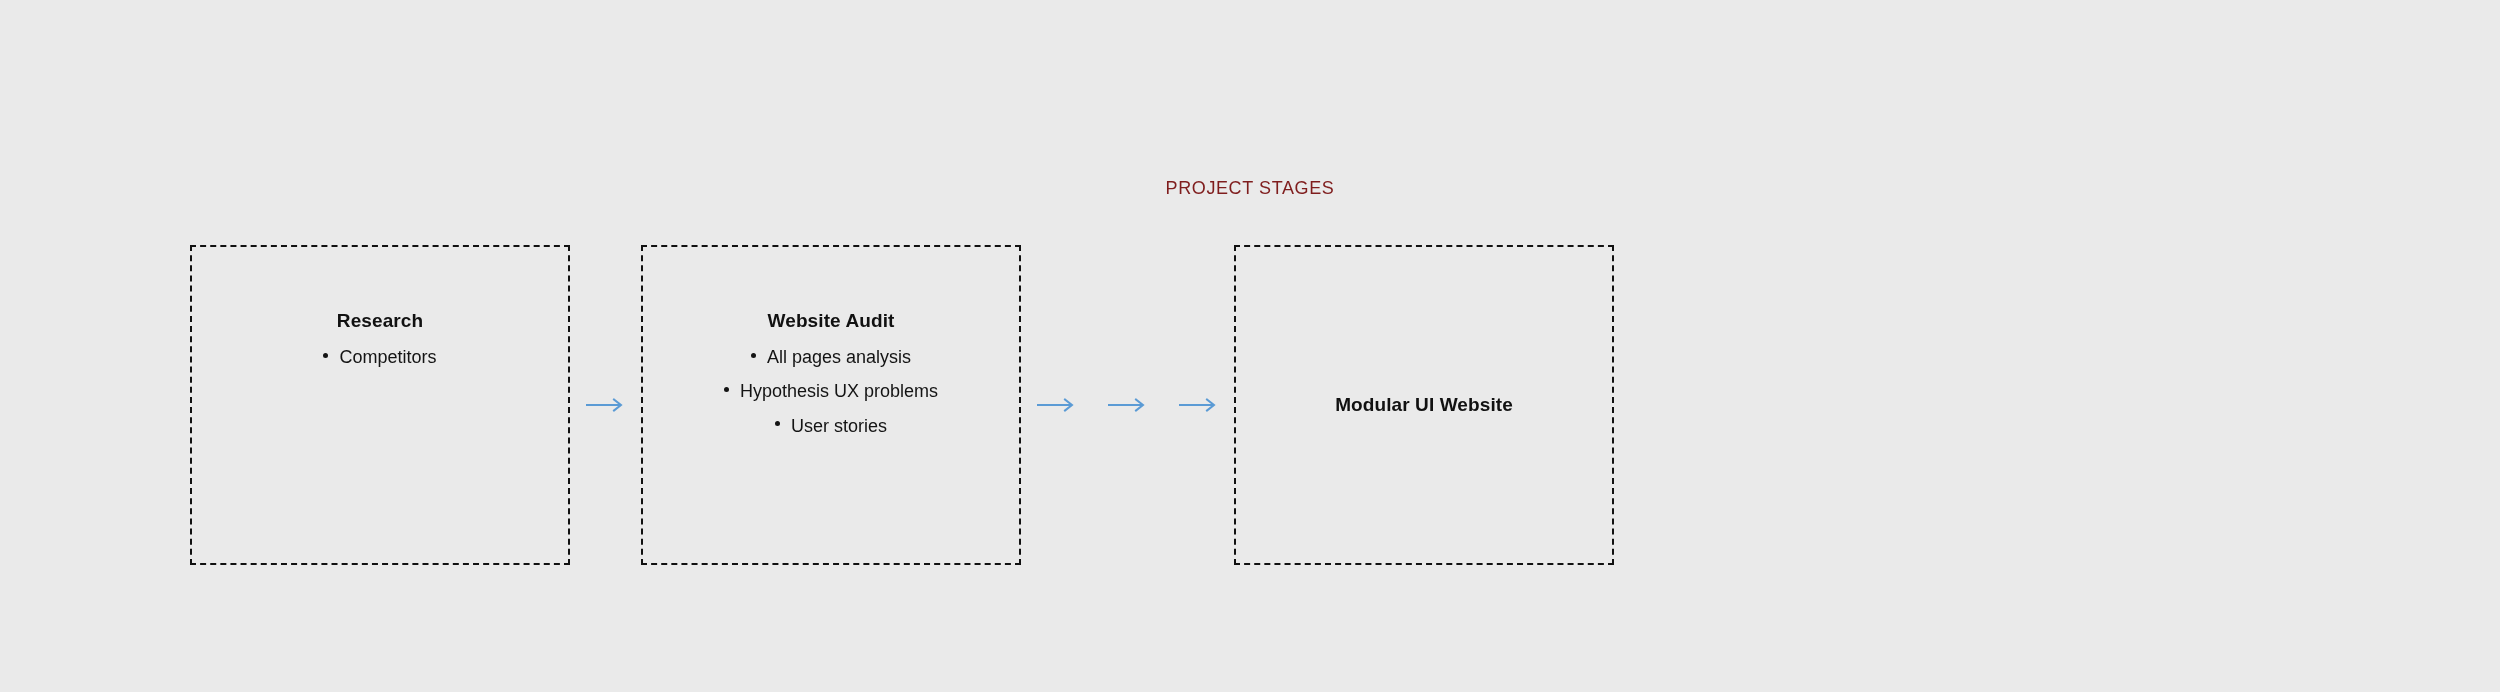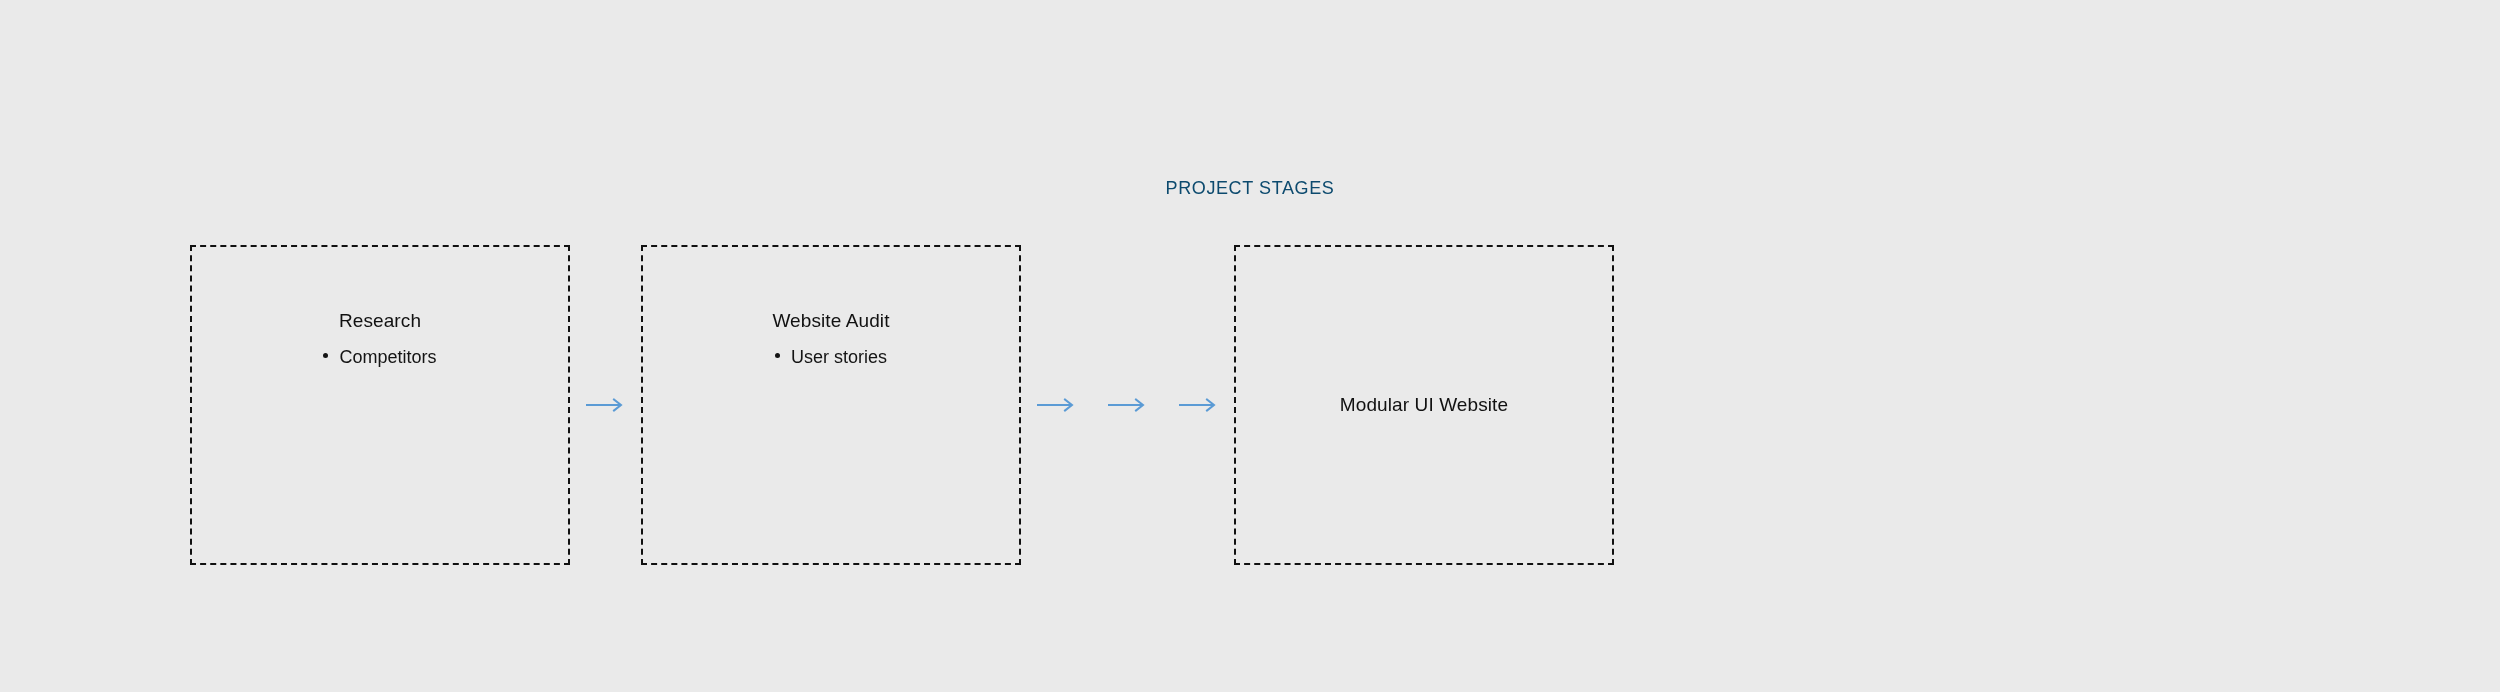--- a/index.html
+++ b/index.html
@@ -25,21 +25,21 @@
   
   .diagram-title {
     position: absolute;
     top: 176px;
     left: 0;
     width: 2500px;
     text-align: center;
     font-size: 18px;
     font-weight: 400;
     letter-spacing: 0.6px;
-    color: #0c4a6e;
+    color: #7f1d1d;
     line-height: 24px;
     white-space: nowrap;
   }
 
   
   .stage-row {
     position: absolute;
     top: 245px;
     left: 190px;
     width: 2180px;
@@ -68,21 +68,21 @@
     padding-top: 62px;
   }
   
   .stage-box.title-only {
     justify-content: center;
     padding-top: 0;
   }
 
   .stage-title {
     font-size: 19px;
-    font-weight: 400;
+    font-weight: 700;
     color: #111111;
     line-height: 24px;
     letter-spacing: 0.1px;
     white-space: nowrap;
   }
 
   .stage-list {
     list-style: none;
     margin: 10px;
     padding: 0;
@@ -154,20 +154,26 @@
       <svg width="40" height="14" viewBox="0 0 40 14" aria-hidden="true">
         <line x1="0" y1="7" x2="34" y2="7" stroke="#5b9bd5" stroke-width="2"></line>
         <polyline points="28,1.5 35,7 28,12.5" fill="none" stroke="#5b9bd5" stroke-width="2" stroke-linecap="square" stroke-linejoin="miter"></polyline>
       </svg>
     </div>
 
     <div class="stage-box with-list">
       <div class="stage-title">Website Audit</div>
       <ul class="stage-list">
         <li class="stage-list-item">
+          <span class="bullet-dot"></span><span class="bullet-text">All pages analysis</span>
+        </li>
+        <li class="stage-list-item">
+          <span class="bullet-dot"></span><span class="bullet-text">Hypothesis UX problems</span>
+        </li>
+        <li class="stage-list-item">
           <span class="bullet-dot"></span><span class="bullet-text">User stories</span>
         </li>
       </ul>
     </div>
 
     <div class="connector">
       <svg width="40" height="14" viewBox="0 0 40 14" aria-hidden="true">
         <line x1="0" y1="7" x2="34" y2="7" stroke="#5b9bd5" stroke-width="2"></line>
         <polyline points="28,1.5 35,7 28,12.5" fill="none" stroke="#5b9bd5" stroke-width="2" stroke-linecap="square" stroke-linejoin="miter"></polyline>
       </svg>

